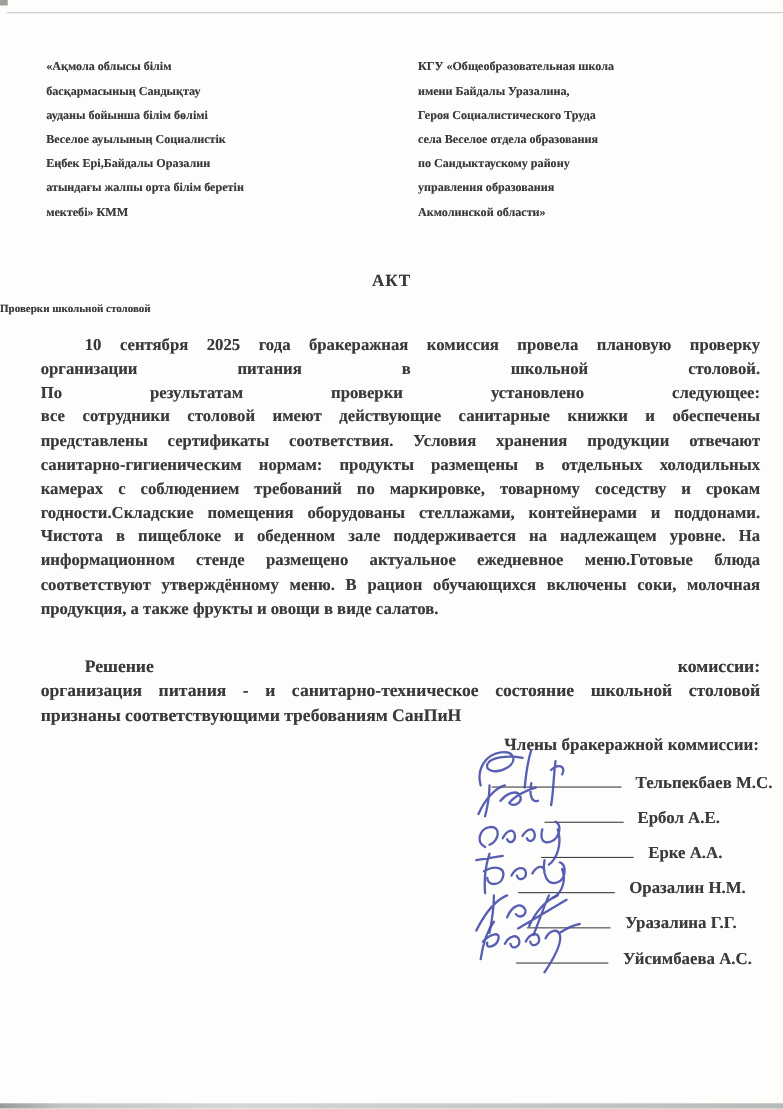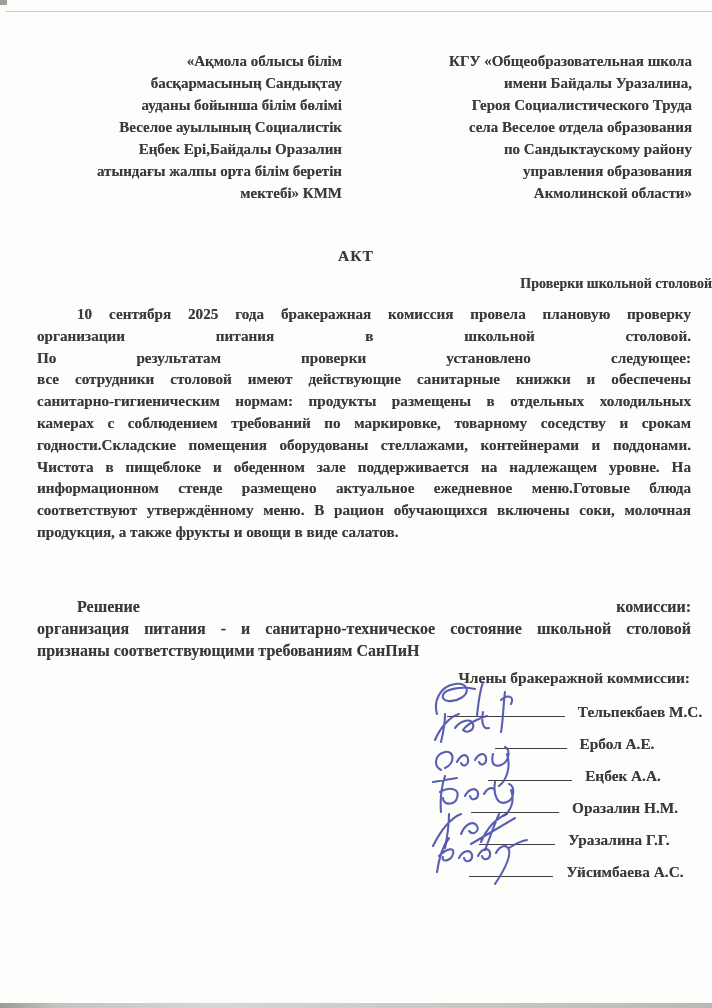--- a/index.html
+++ b/index.html
@@ -11,28 +11,28 @@
     text-shadow:0 0 0.6px rgba(58,58,58,0.55);
   }
   
   .scan-line-top { position:absolute; top:11px; left:6px; right:0; height:1px; background:#c9ccc9; }
   .corner-speck  { position:absolute; top:0; left:0; width:7px; height:5px; background:#9aa09a; }
   .scan-strip-bottom {
     position:absolute; bottom:0; left:0; right:0; height:5px; opacity:.85;
     background:linear-gradient(90deg,#848b84 0%,#b7bcb7 8%,#cdd1cd 30%,#c0c5c0 55%,#b4bab4 80%,#a8afa8 100%);
   }
   
-  .header-col { position:absolute; top:50px; text-align:right; white-space:pre-line;
-                font-size:15px; line-height:22px; }
+  .header-col { position:absolute; top:50px; text-align:left; white-space:pre-line;
+                font-size:11px; line-height:22px; }
   .header-left  { left:42px;  width:300px; }
   .header-right { left:380px; width:312px; }
   
   .title    { position:absolute; top:247px; left:0; width:100%; text-align:center;
               font-size:15.5px; letter-spacing:1px; }
-  .subtitle { position:absolute; top:276px; left:0; width:100%; text-align:right; font-size:14px; }
+  .subtitle { position:absolute; top:276px; left:0; width:100%; text-align:left; font-size:10px; }
   
   .body-block       { position:absolute; top:303px; left:37px; width:654px;
                       font-size:15.2px; line-height:21.8px; }
   .resolution-block { position:absolute; top:596px; left:37px; width:654px;
                       font-size:16px; line-height:21.8px; }
   .tline       { text-align:justify; text-align-last:justify; }
   .tline.first { text-indent:40px; }
   .tline.last  { text-align-last:left; }
   
   .sig-heading { position:absolute; top:669px; right:22px; font-size:15.5px; }
@@ -68,20 +68,21 @@
 Акмолинской области»</div>
 
   <div class="title">АКТ</div>
   <div class="subtitle">Проверки школьной столовой</div>
 
   <div class="body-block">
     <div class="tline first">10 сентября 2025 года бракеражная комиссия провела плановую проверку</div>
     <div class="tline">организации питания в школьной столовой.</div>
     <div class="tline">По результатам проверки установлено следующее:</div>
     <div class="tline">все сотрудники столовой имеют действующие санитарные книжки и обеспечены</div>
+    <div class="tline">представлены сертификаты соответствия. Условия хранения продукции отвечают</div>
     <div class="tline">санитарно-гигиеническим нормам: продукты размещены в отдельных холодильных</div>
     <div class="tline">камерах с соблюдением требований по маркировке, товарному соседству и срокам</div>
     <div class="tline">годности.Складские помещения оборудованы стеллажами, контейнерами и поддонами.</div>
     <div class="tline">Чистота в пищеблоке и обеденном зале поддерживается на надлежащем уровне. На</div>
     <div class="tline">информационном стенде размещено актуальное ежедневное меню.Готовые блюда</div>
     <div class="tline">соответствуют утверждённому меню. В рацион обучающихся включены соки, молочная</div>
     <div class="tline last">продукция, а также фрукты и овощи в виде салатов.</div>
   </div>
 
   <div class="resolution-block">
@@ -109,21 +110,21 @@
       </svg>
       <span class="line-span" style="width:72px"></span>
       <span class="sig-name">Ербол А.Е.</span>
     </div>
 
     <div class="sig-row">
       <svg class="scribble" viewBox="0 0 110 60">
         <path d="M14,32 C6,28 8,16 18,14 C28,12 28,26 18,30 M30,24 C34,16 40,15 41,21 C42,27 36,30 34,25 M48,22 C52,15 58,14 59,20 C60,26 54,29 52,24 M66,16 C64,24 66,30 74,27 C82,24 84,12 78,9 M80,16 C84,28 80,42 72,48"></path>
       </svg>
       <span class="line-span" style="width:84px"></span>
-      <span class="sig-name">Еңбек А.А.</span>
+      <span class="sig-name">Ерке А.А.</span>
     </div>
 
     <div class="sig-row">
       <svg class="scribble" viewBox="0 0 110 60">
         <path d="M6,12 L30,8 M18,6 C14,18 13,30 14,42 M13,22 C24,16 33,19 30,28 C28,35 16,36 16,28 M38,26 C42,18 50,17 51,23 C52,29 44,32 43,26 M57,24 C61,17 67,16 68,22 M68,12 C66,24 70,36 80,32 C88,29 88,16 82,14 M84,20 C88,30 84,42 76,46"></path>
       </svg>
       <span class="line-span" style="width:88px"></span>
       <span class="sig-name">Оразалин Н.М.</span>
     </div>
 

